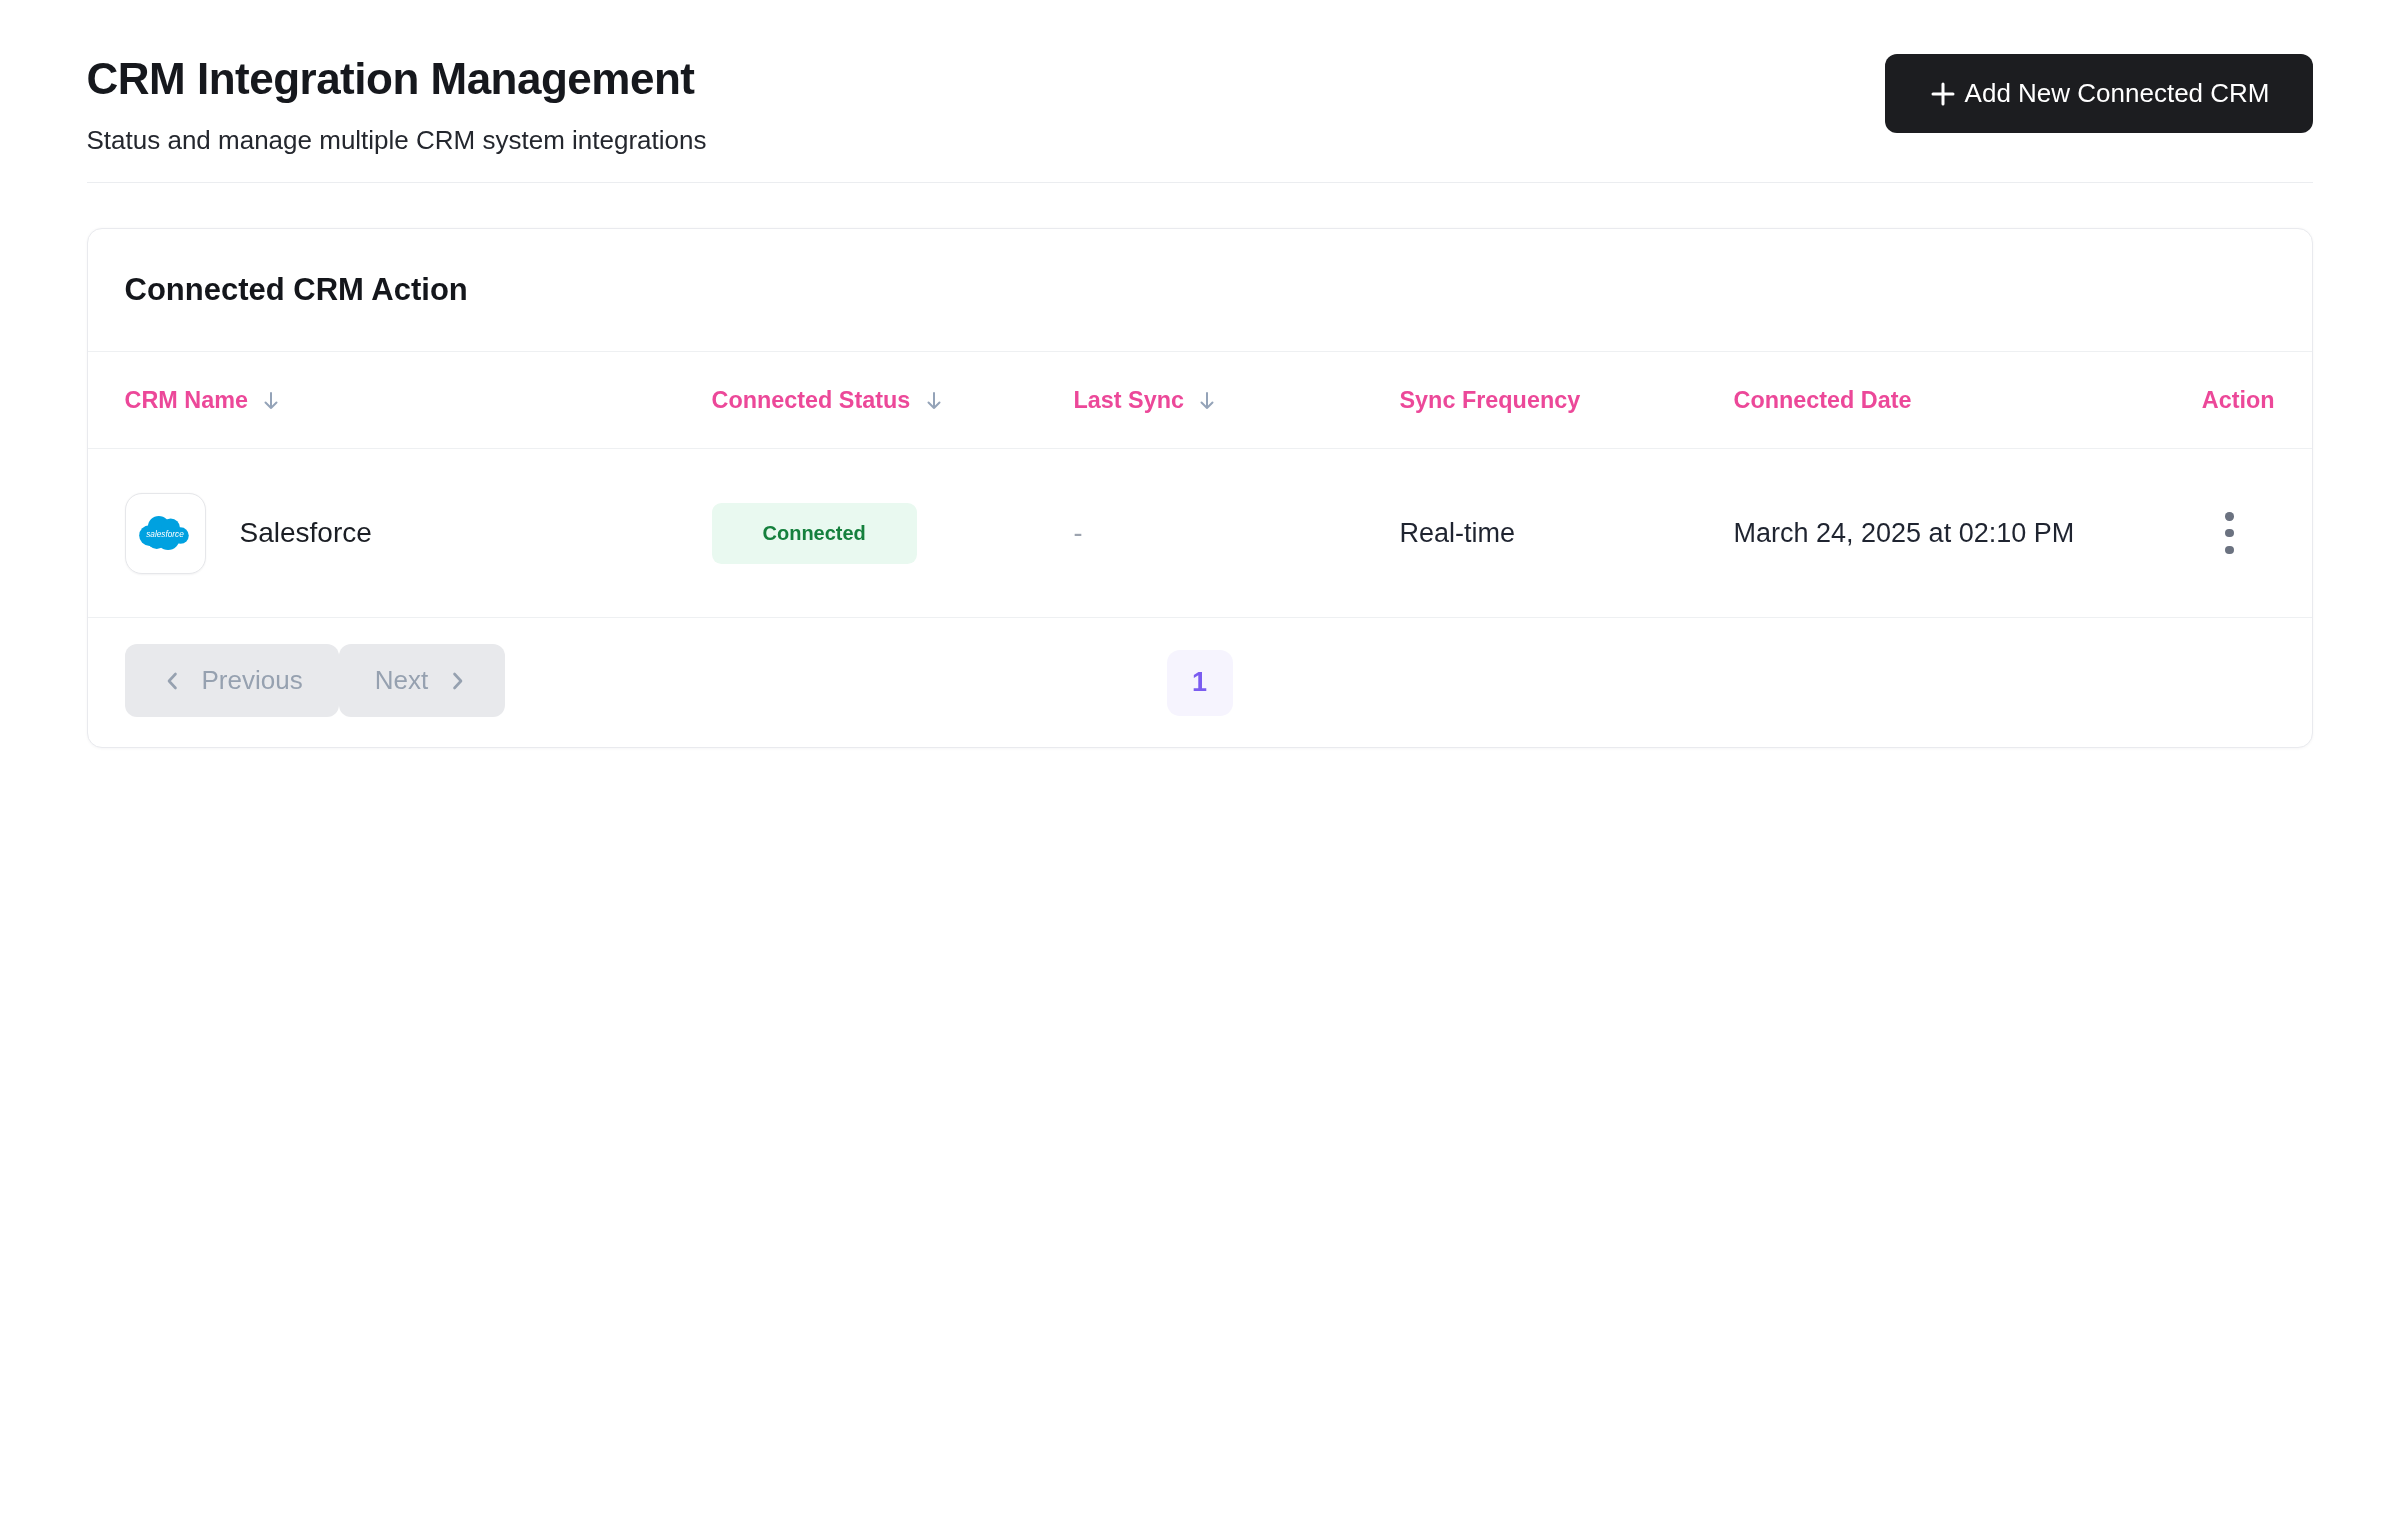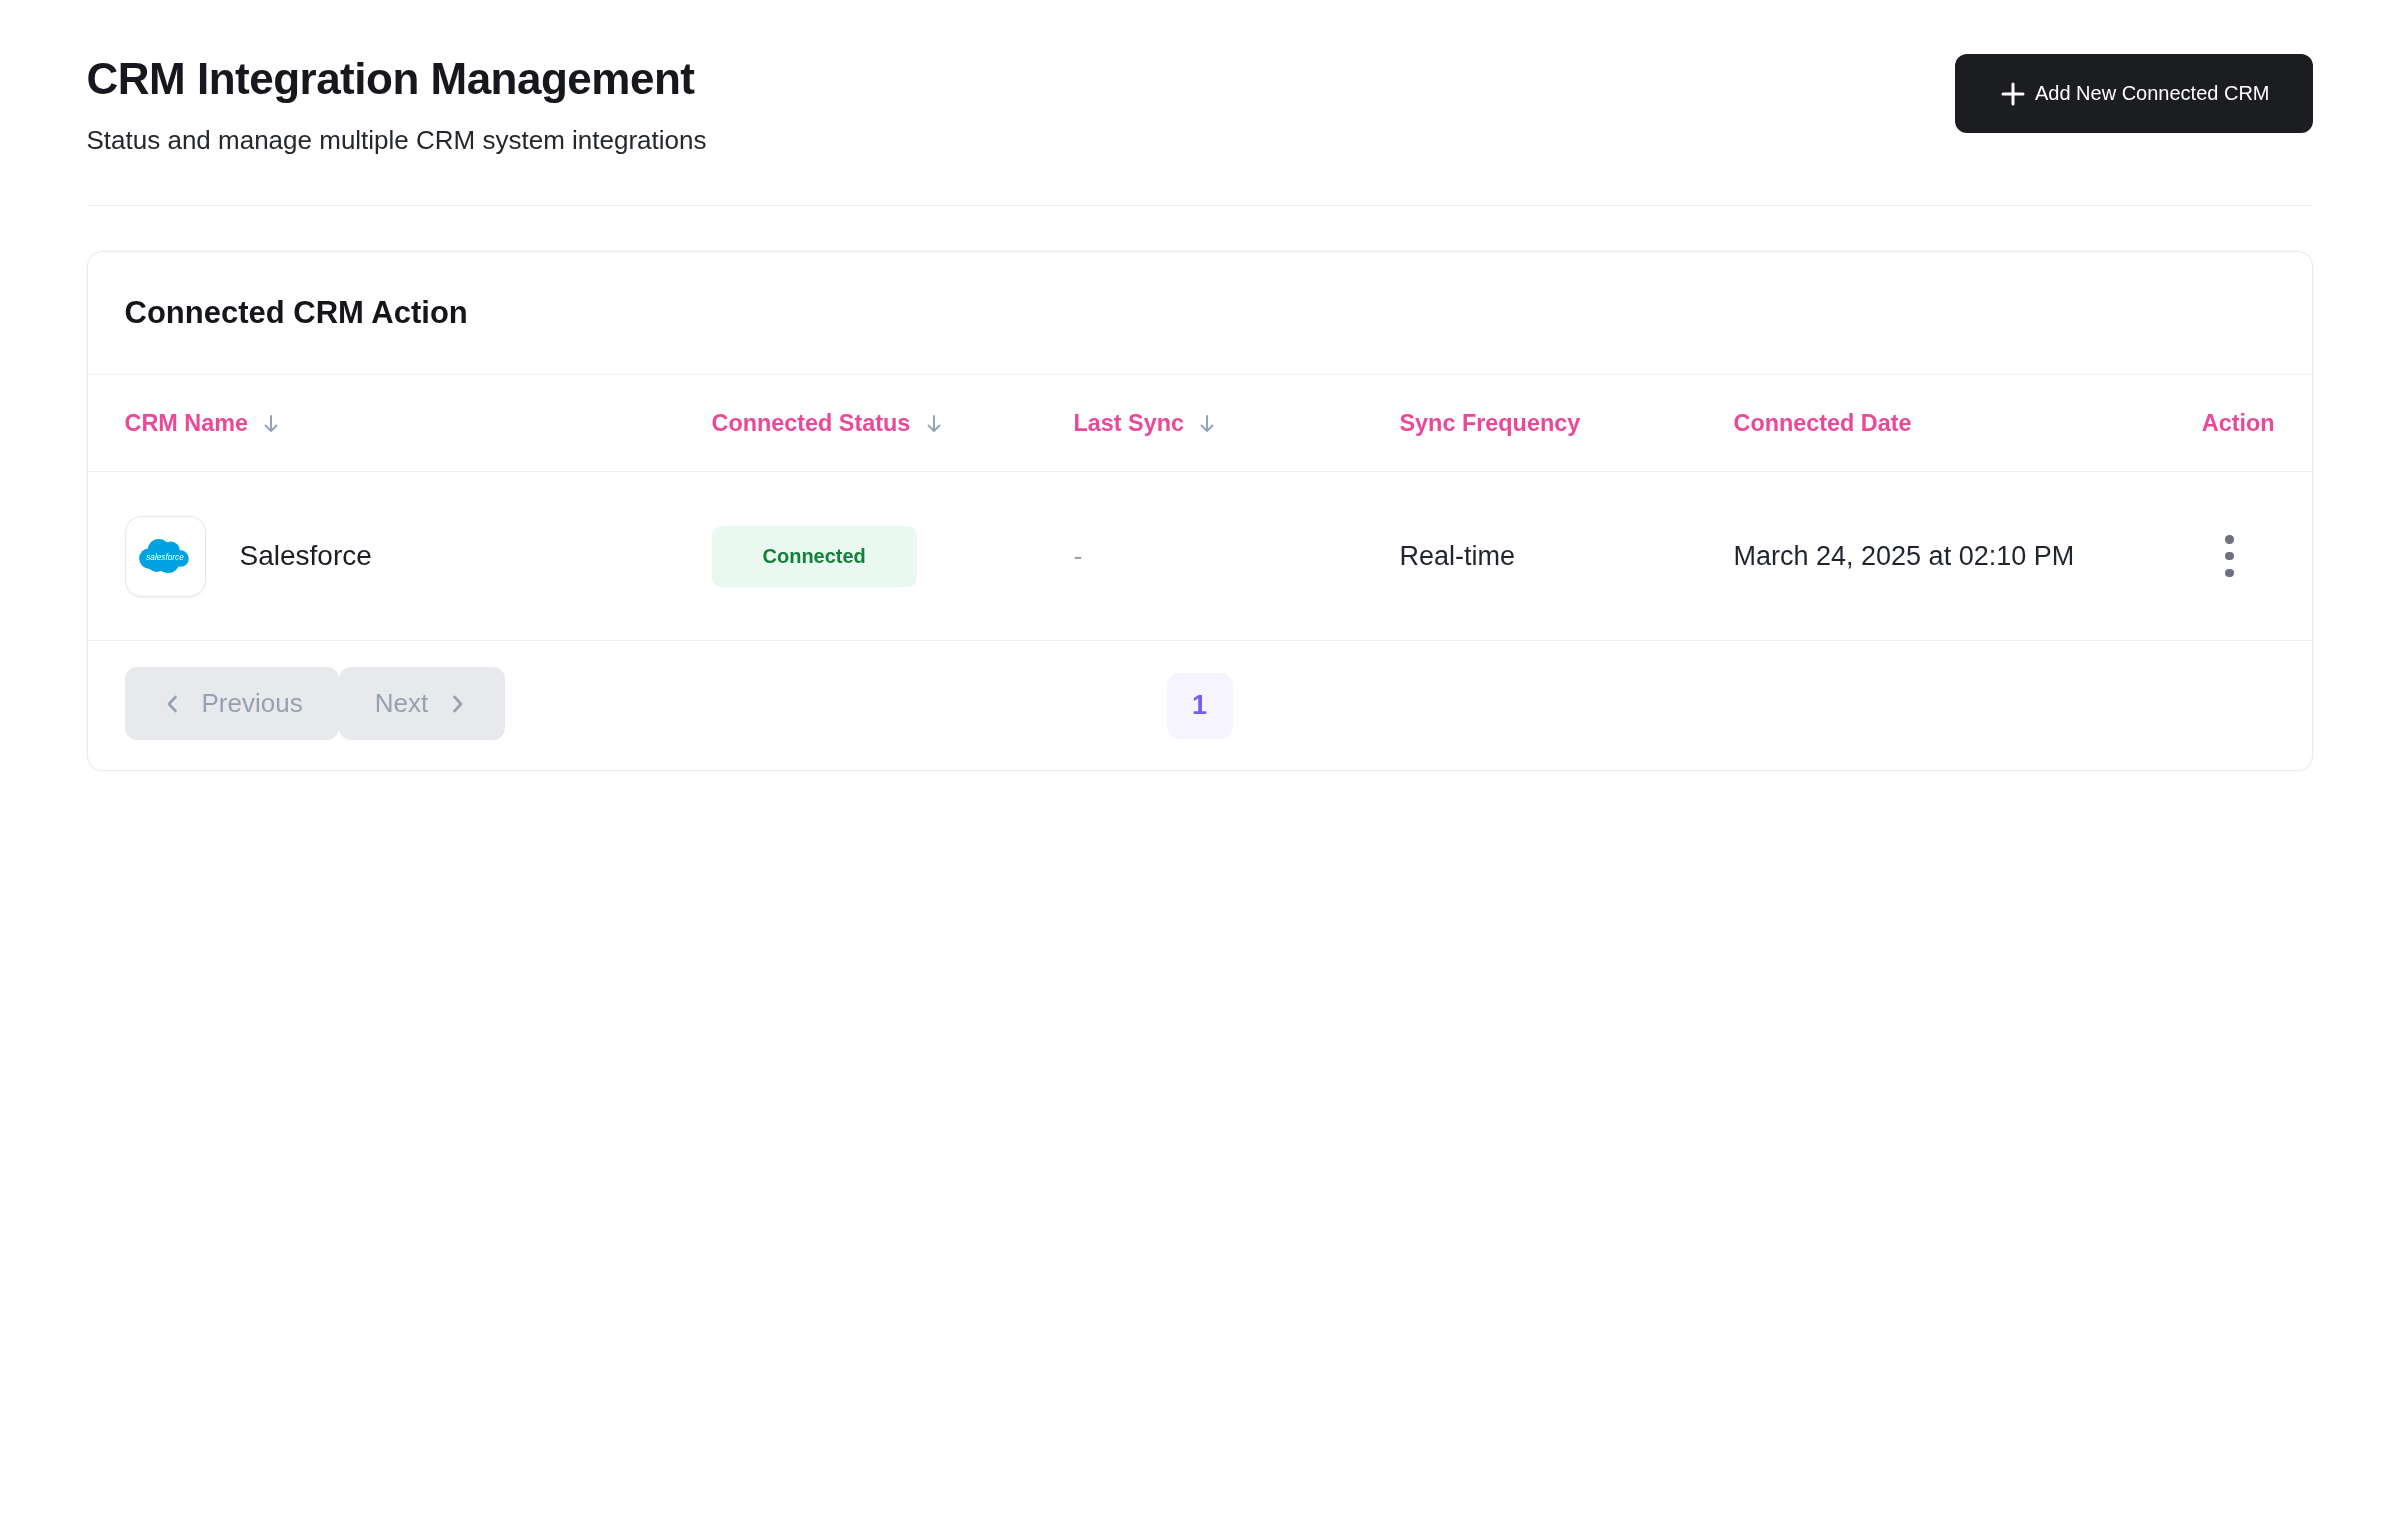--- a/index.html
+++ b/index.html
@@ -8,34 +8,34 @@
     background: #ffffff;
     font-family: "Liberation Sans", "DejaVu Sans", sans-serif;
     color: #1f2937;
     overflow: hidden;
   }
   .container { width: 2226px; margin: 0 auto; padding-top: 54px; }
 
   
   .page-header {
     display: flex; justify-content: space-between; align-items: flex-start;
-    padding-bottom: 49px; border-bottom: 1.9px solid #ebedf0;
+    padding-bottom: 26px; border-bottom: 1.9px solid #ebedf0;
   }
   .page-title {
     font-size: 44px; font-weight: 700; color: #16181d;
     letter-spacing: -0.5px; line-height: 1.15;
   }
   .page-subtitle {
     font-size: 26px; color: #24272e; margin-top: 20.6px; font-weight: 400;
   }
   .add-crm-btn {
     display: flex; align-items: center; gap: 7px;
     background: #1c1d20; color: #ffffff; border: none; cursor: pointer;
     height: 79px; padding: 0 43px; border-radius: 12px;
-    font-size: 20px; font-weight: 500;
+    font-size: 26px; font-weight: 500;
     font-family: inherit;
   }
   .add-crm-btn svg { display: block; }
 
   
   .card {
     margin-top: 45px;
     border: 1.9px solid #e9eaee;
     border-radius: 15px;
     background: #fff;

